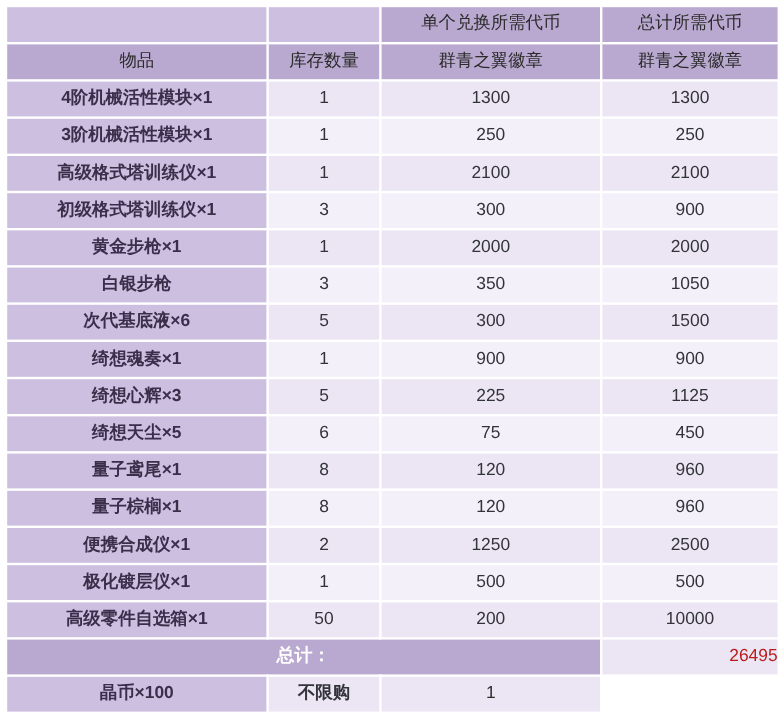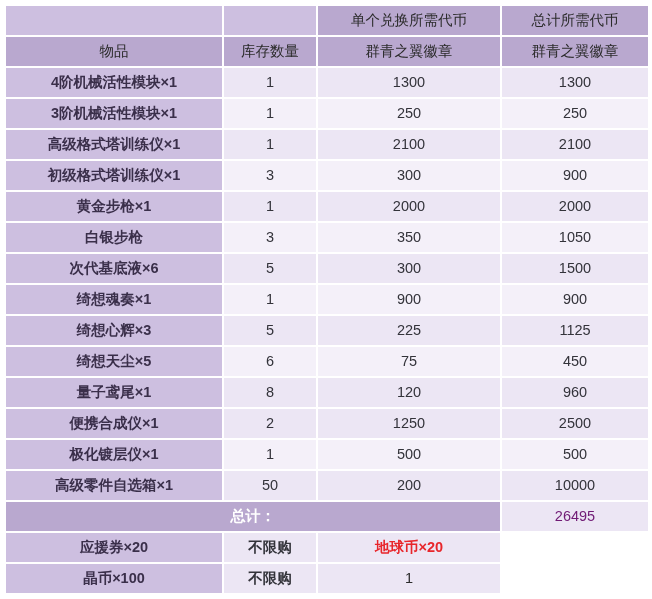--- a/index.html
+++ b/index.html
@@ -41,20 +41,21 @@
     font-weight: normal;
     line-height: 1.1;
   }
   
   .hdr-top td {
     background: #b9a8cf;
     color: #ffffff;
     font-weight: bold;
     font-size: 15px;
     height: 30px;
+    font-family: Liberation Mono, monospace;
   }
   .hdr-top td.blank-left {
     background: #cdbfe0;
   }
   .hdr-second td {
     background: #b9a8cf;
     color: #ffffff;
     font-weight: bold;
     font-size: 15px;
     height: 30px;
@@ -83,22 +84,23 @@
   
   tr.totals td.totals-label {
     background: #b9a8cf;
     color: #ffffff;
     font-weight: bold;
     font-size: 15px;
     margin-top: 48px;
   }
   tr.totals td.totals-value {
     background: #ece6f4;
-    color: #701a75;
-    font-size: 14.5px;
+    color: #b91c1c;
+    font-size: 14.5px;
+    text-align: right;
   }
   
   tr.footer td.col-item {
     background: #cdbfe0;
     color: #3a2f4a;
     font-weight: bold;
     font-size: 14.5px;
   }
   tr.footer td.col-qty {
     background: #ece6f4;
@@ -203,20 +205,26 @@
         <td class="col-qty">6</td>
         <td class="col-unit">75</td>
         <td class="col-total">450</td>
       </tr>
       <tr class="item">
         <td class="col-item">量子鸢尾×1</td>
         <td class="col-qty">8</td>
         <td class="col-unit">120</td>
         <td class="col-total">960</td>
       </tr>
+      <tr class="item alt">
+        <td class="col-item">量子棕榈×1</td>
+        <td class="col-qty">8</td>
+        <td class="col-unit">120</td>
+        <td class="col-total">960</td>
+      </tr>
       <tr class="item">
         <td class="col-item">便携合成仪×1</td>
         <td class="col-qty">2</td>
         <td class="col-unit">1250</td>
         <td class="col-total">2500</td>
       </tr>
       <tr class="item alt">
         <td class="col-item">极化镀层仪×1</td>
         <td class="col-qty">1</td>
         <td class="col-unit">500</td>
@@ -227,26 +235,20 @@
         <td class="col-qty">50</td>
         <td class="col-unit">200</td>
         <td class="col-total">10000</td>
       </tr>
 
       <tr class="totals">
         <td class="totals-label" colspan="3">总计：</td>
         <td class="totals-value">26495</td>
       </tr>
 
-      <tr class="footer">
-        <td class="col-item">应援券×20</td>
-        <td class="col-qty">不限购</td>
-        <td class="col-unit red-text">地球币×20</td>
-        <td class="col-total"></td>
-      </tr>
       <tr class="footer">
         <td class="col-item">晶币×100</td>
         <td class="col-qty">不限购</td>
         <td class="col-unit">1</td>
         <td class="col-total"></td>
       </tr>
     </tbody>
   </table>
 </div>
 

